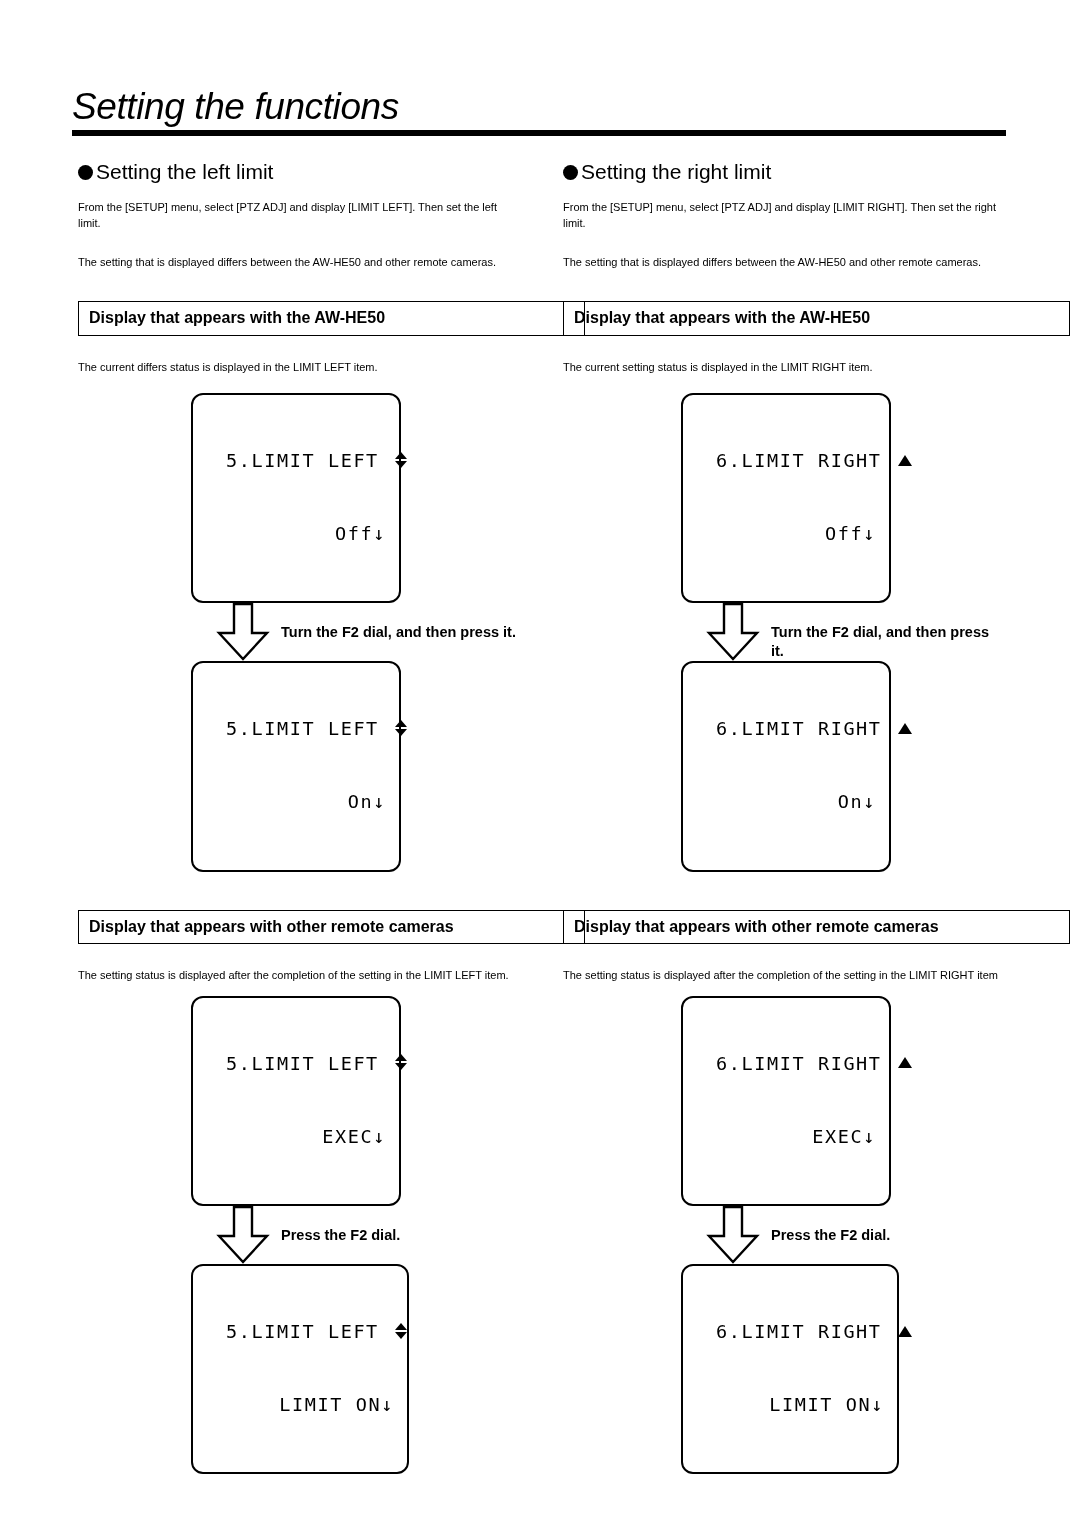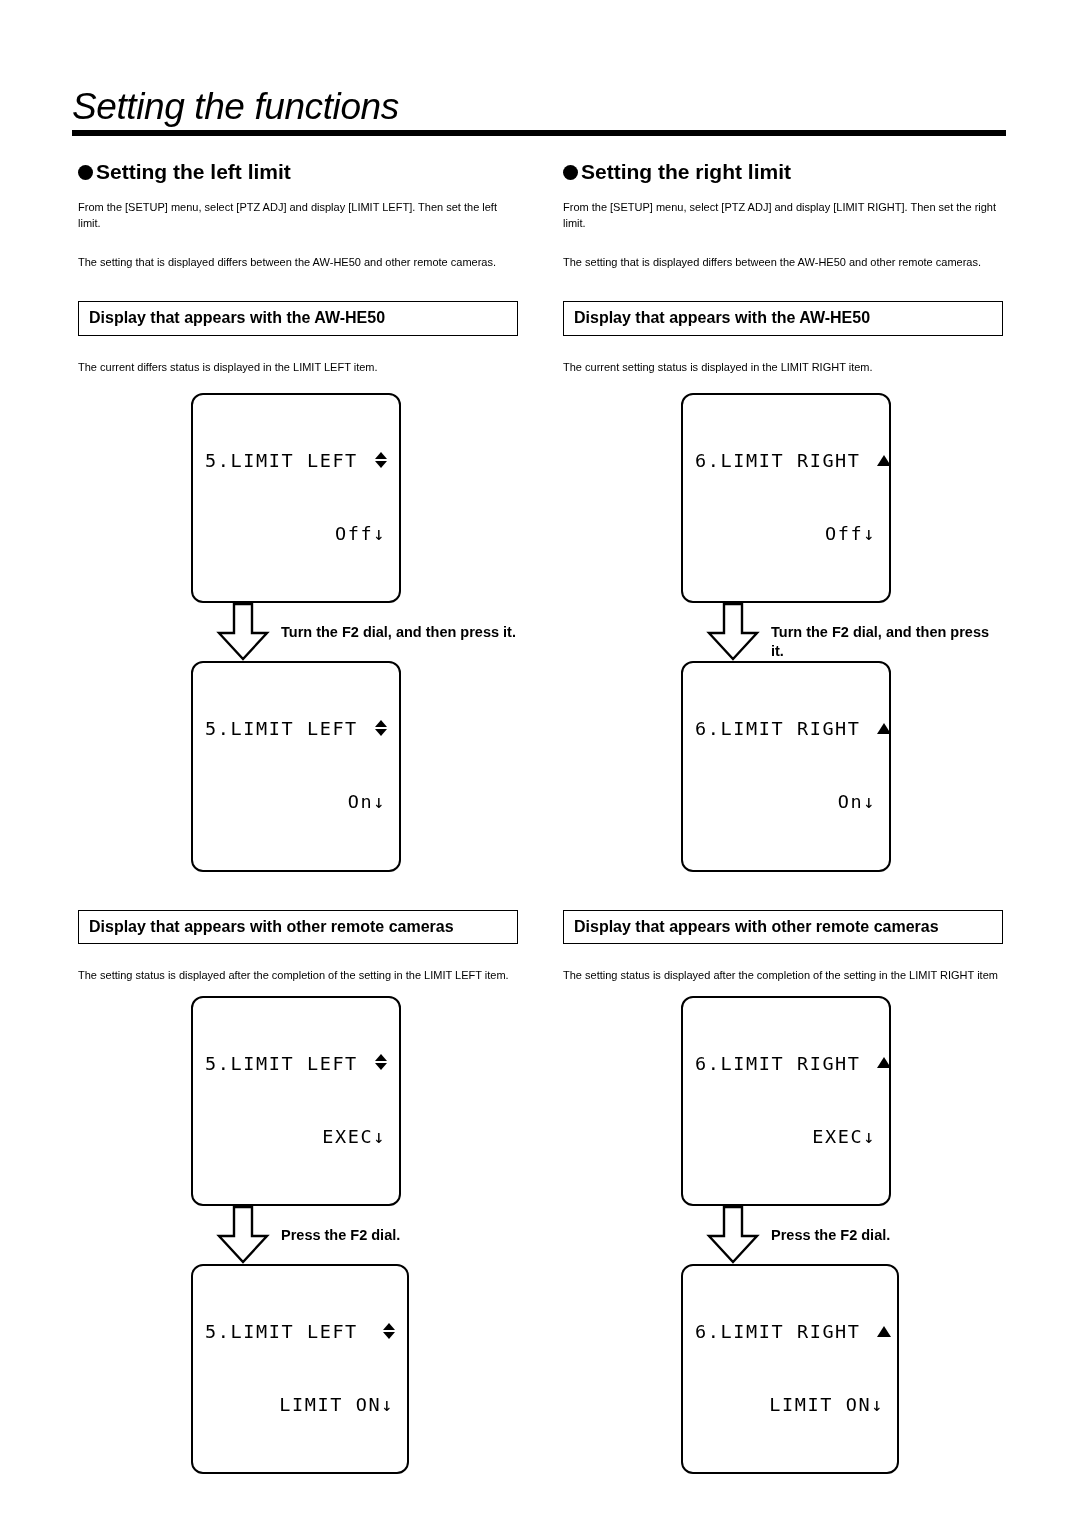--- a/index.html
+++ b/index.html
@@ -52,21 +52,21 @@
     width: 442px;
   }
   .col-left  { left: 78px; }
   .col-right { left: 563px; }
 
   
   .sec-head {
     display: flex;
     align-items: flex-start;
     font-size: 21px;
-    font-weight: bold;
+    font-weight: normal;
     line-height: 1.15;
     margin: 0 0 16px 0;
     white-space: nowrap;
   }
   .bullet-dot {
     display: inline-block;
     width: 15px;
     height: 15px;
     border-radius: 50%;
     background: #000;
@@ -84,21 +84,21 @@
   }
   .gap-18 { height: 18px; }
   .gap-24 { height: 24px; }
   .gap-12 { height: 12px; }
   .gap-30 { height: 30px; }
   .gap-38 { height: 38px; }
 
   
   .box-head {
     box-sizing: border-box;
-    width: 440px;
+    width: 507px;
     border: 1.4px solid #000;
     padding: 7px 10px 8px 10px;
     font-size: 16px;
     font-weight: bold;
     line-height: 1.1;
     white-space: nowrap;
   }
   .lcd {
     box-sizing: border-box;
     border: 2.2px solid #000;
@@ -111,21 +111,21 @@
     background: #fff;
     display: inline-block;
     white-space: pre;
   }
   .lcd-row {
     display: flex;
     align-items: center;
   }
   .lcd-row1 { justify-content: flex-start; }
   .lcd-row2 { justify-content: flex-end; padding-right: 1px; }
-  .lcd-label { flex: none; }
+  .lcd-label { flex: none; margin-left: 21px; }
   .lcd-ind {
     margin-left: auto;
     padding-left: 16px;
     font-family: "DejaVu Sans", sans-serif;
     font-size: 15px;
     letter-spacing: 0;
     line-height: 1;
     flex: none;
   }
   .lcd-ind .ud {

